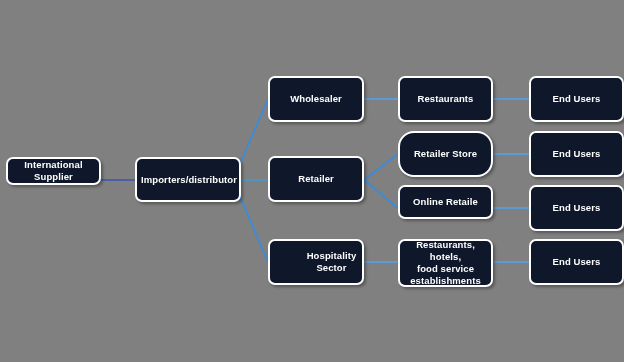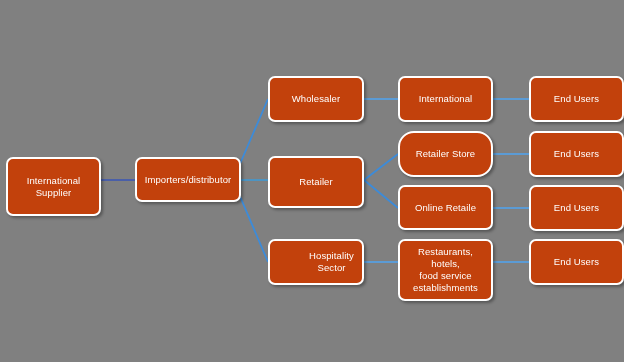--- a/index.html
+++ b/index.html
@@ -19,32 +19,32 @@
     position: absolute;
     left: 0;
     top: 0;
     width: 624px;
     height: 362px;
     pointer-events: none;
   }
   .node {
     position: absolute;
     box-sizing: border-box;
-    background: #c2410c;
+    background: #0f172a;
     border: 2px solid #ffffff;
     border-radius: 7px;
     box-shadow: 2px 2px 3px rgba(0,0,0,0.33);
     display: flex;
     align-items: center;
     justify-content: center;
     text-align: center;
     color: #ffffff;
     font-size: 9.5px;
     line-height: 12px;
-    font-weight: normal;
+    font-weight: bold;
     letter-spacing: 0.1px;
     padding: 2px 4px;
     z-index: 2;
   }
   .node .label {
     display: block;
     width: 100%;
     white-space: pre-line;
   }
 </style>
@@ -60,45 +60,45 @@
       <line x1="364" y1="99" x2="398" y2="99" stroke="#5B9BD5" stroke-width="2" stroke-linecap="butt"></line>
       <line x1="364" y1="180" x2="398" y2="154" stroke="#3C8BD9" stroke-width="1.8" stroke-linecap="butt"></line>
       <line x1="364" y1="180" x2="398" y2="208" stroke="#3C8BD9" stroke-width="1.8" stroke-linecap="butt"></line>
       <line x1="364" y1="262" x2="398" y2="262" stroke="#5B9BD5" stroke-width="2" stroke-linecap="butt"></line>
       <line x1="493" y1="99" x2="529" y2="99" stroke="#5B9BD5" stroke-width="2" stroke-linecap="butt"></line>
       <line x1="493" y1="154" x2="529" y2="154" stroke="#5B9BD5" stroke-width="2" stroke-linecap="butt"></line>
       <line x1="493" y1="208" x2="529" y2="208" stroke="#5B9BD5" stroke-width="2" stroke-linecap="butt"></line>
       <line x1="493" y1="262" x2="529" y2="262" stroke="#5B9BD5" stroke-width="2" stroke-linecap="butt"></line>
     </svg>
   <div id="node-layer">
-      <div class="node" style="left: 6px; top: 157px; width: 95px; height: 59px;">
+      <div class="node" style="left: 6px; top: 157px; width: 95px; height: 28px;">
         <span class="label">International Supplier</span>
       </div>
       <div class="node" style="left: 135px; top: 157px; width: 106px; height: 45px;">
         <span class="label">Importers/distributor</span>
       </div>
       <div class="node" style="left: 268px; top: 76px; width: 96px; height: 46px;">
         <span class="label">Wholesaler</span>
       </div>
-      <div class="node" style="left: 268px; top: 156px; width: 96px; height: 52px;">
+      <div class="node" style="left: 268px; top: 156px; width: 96px; height: 46px;">
         <span class="label">Retailer</span>
       </div>
       <div class="node" style="left: 268px; top: 239px; width: 96px; height: 46px; padding-left: 35px;">
         <span class="label">Hospitality Sector</span>
       </div>
       <div class="node" style="left: 398px; top: 76px; width: 95px; height: 46px;">
-        <span class="label">International</span>
+        <span class="label">Restaurants</span>
       </div>
       <div class="node" style="left: 398px; top: 131px; width: 95px; height: 46px; border-radius: 16px;">
         <span class="label">Retailer Store</span>
       </div>
-      <div class="node" style="left: 398px; top: 185px; width: 95px; height: 45px;">
+      <div class="node" style="left: 398px; top: 185px; width: 95px; height: 34px;">
         <span class="label">Online Retaile</span>
       </div>
-      <div class="node" style="left: 398px; top: 239px; width: 95px; height: 62px;">
+      <div class="node" style="left: 398px; top: 239px; width: 95px; height: 48px;">
         <span class="label">Restaurants, hotels,
 food service
 establishments</span>
       </div>
       <div class="node" style="left: 529px; top: 76px; width: 95px; height: 46px;">
         <span class="label">End Users</span>
       </div>
       <div class="node" style="left: 529px; top: 131px; width: 95px; height: 46px;">
         <span class="label">End Users</span>
       </div>

